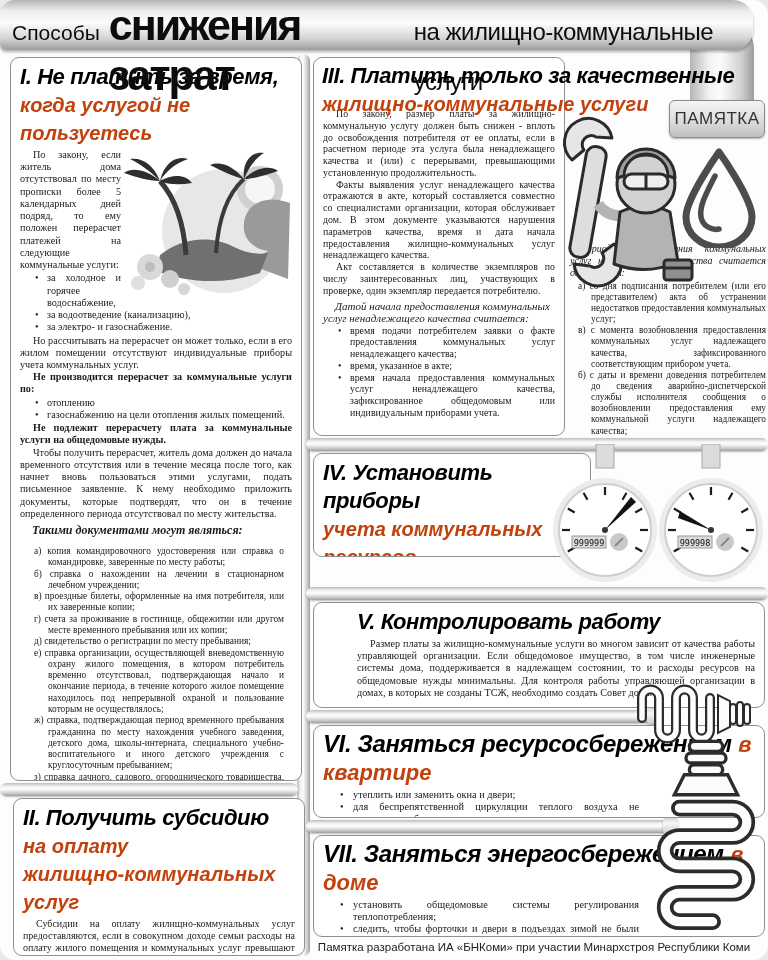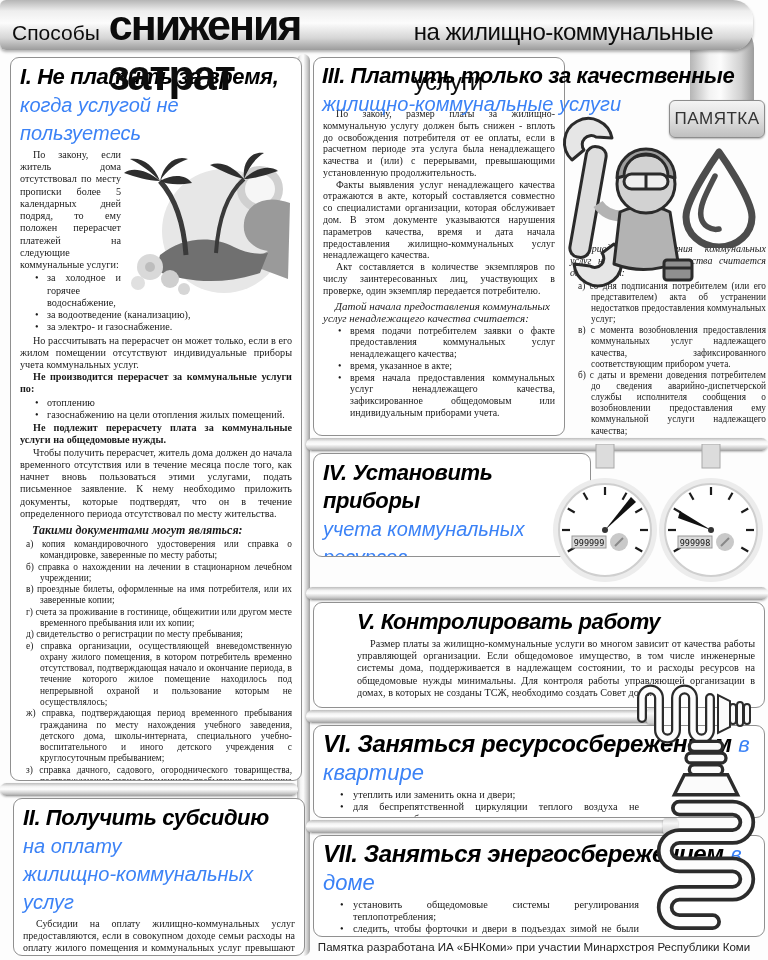--- a/index.html
+++ b/index.html
@@ -1,17 +1,17 @@
 <!DOCTYPE html>
 <html lang="ru"><head>
 <meta charset="utf-8">
 <style>
   html,body{margin:0;padding:0;background:#e9e9e9;}
   .page{position:relative;width:768px;height:960px;background:#fdfdfd;overflow:hidden;
-        font-family:"Liberation Serif",serif;color:#1a1a1a;}
+        font-family:"Liberation Serif",serif;color:#1a1a1a;border-radius:15px;}
   
   .pipe{position:absolute;height:13px;border-radius:7px;z-index:1;
         background:linear-gradient(180deg,#bdbdbd 0%,#f4f4f4 28%,#fdfdfd 48%,#cecece 78%,#9e9e9e 100%);
         box-shadow:0 1px 2px rgba(0,0,0,.25);}
   .pipe.cap::after{content:"";position:absolute;right:-4px;top:-4px;width:15px;height:21px;border-radius:6px;
         background:linear-gradient(180deg,#c9c9c9,#f7f7f7 35%,#cfcfcf 80%,#989898);
         box-shadow:0 1px 2px rgba(0,0,0,.3);}
   .vpipe{position:absolute;width:13px;border-radius:7px;z-index:1;
         background:linear-gradient(90deg,#bdbdbd 0%,#f4f4f4 28%,#fdfdfd 48%,#cecece 78%,#9e9e9e 100%);}
   
@@ -26,28 +26,28 @@
        background:linear-gradient(90deg,#b5b5b5,#f2f2f2 30%,#fcfcfc 48%,#d0d0d0 80%,#9c9c9c);}
   .badge{position:absolute;left:669px;top:100px;width:96px;height:38px;z-index:3;box-sizing:border-box;
        border:1.5px solid #8d8d8d;border-radius:6px;display:flex;align-items:center;justify-content:center;
        background:linear-gradient(180deg,#f4f4f4,#dcdcdc 55%,#bfbfbf);font-family:"Liberation Sans",sans-serif;
        font-size:17px;color:#333;letter-spacing:.5px;box-shadow:0 1px 2px rgba(0,0,0,.3);}
   
   .box{position:absolute;background:#fff;border:1.4px solid #909090;border-radius:9px;z-index:2;
        padding:3px 9px 4px;box-sizing:border-box;overflow:hidden;}
   .ttl{margin:1px 0 3px;font-family:"Liberation Sans",sans-serif;font-style:italic;font-weight:400;}
   .tb{font-weight:700;font-size:22px;line-height:1.12;letter-spacing:-0.4px;color:#000;}
-  .tl{font-weight:400;font-size:20px;line-height:1.08;color:#3b82f6;}
+  .tl{font-weight:700;font-size:20px;line-height:1.08;color:#c2410c;}
   .p{margin:0;text-indent:13px;text-align:justify;font-size:10.2px;line-height:1.2;}
   .bld{font-weight:700;}
   .blist{margin:1px 0;padding-left:27px;list-style:none;}
   .blist li{position:relative;font-size:10.2px;line-height:1.2;text-align:justify;}
   .blist li::before{content:"•";position:absolute;left:-12px;top:0;}
   .doct{margin:3px 0 1px;text-indent:12px;font-style:italic;font-weight:700;font-size:12px;}
-  .docs{margin:0;padding-left:6px;list-style:none;}
+  .docs{margin:8px;padding-left:6px;list-style:none;}
   .docs li{font-size:9.4px;line-height:1.2;text-align:justify;margin-left:14px;text-indent:-14px;}
   .s1top svg{float:right;margin:2px 0 2px 3px;}
   
   .s1{left:10px;top:57px;width:292px;height:724px;}
   .s2{left:13px;top:798px;width:292px;height:158px;}
   .s2 .p{font-size:10px;}
   .s3{left:313px;top:57px;width:252px;height:379px;padding-top:50px;}
   .s3ttl{position:absolute;left:322px;top:60px;width:340px;z-index:5;white-space:nowrap;}
   .s3 .p{font-size:9.9px;line-height:1.19;}
   .s3 .blist li{font-size:9.9px;line-height:1.19;}

